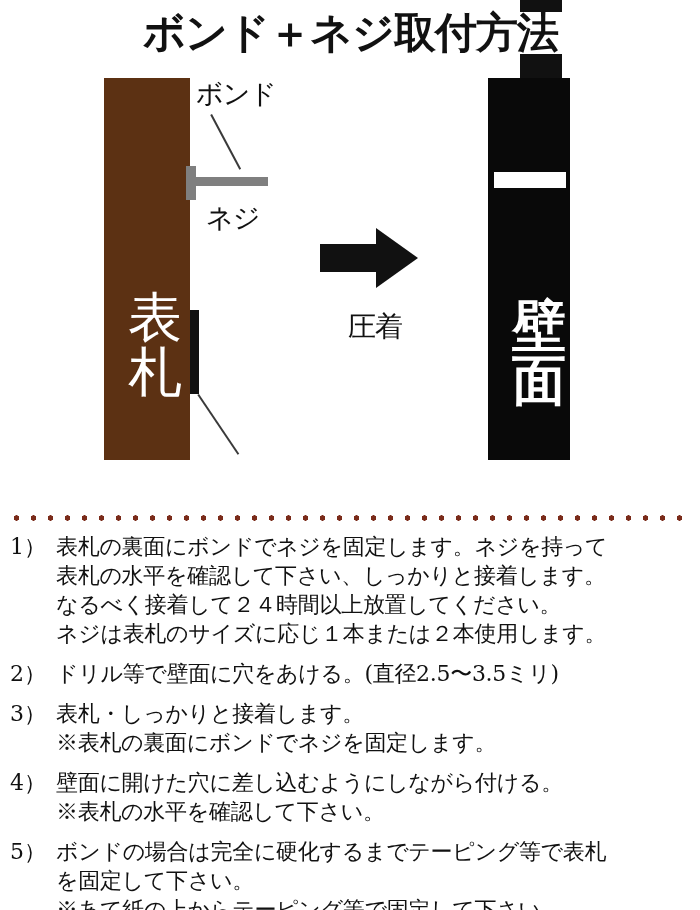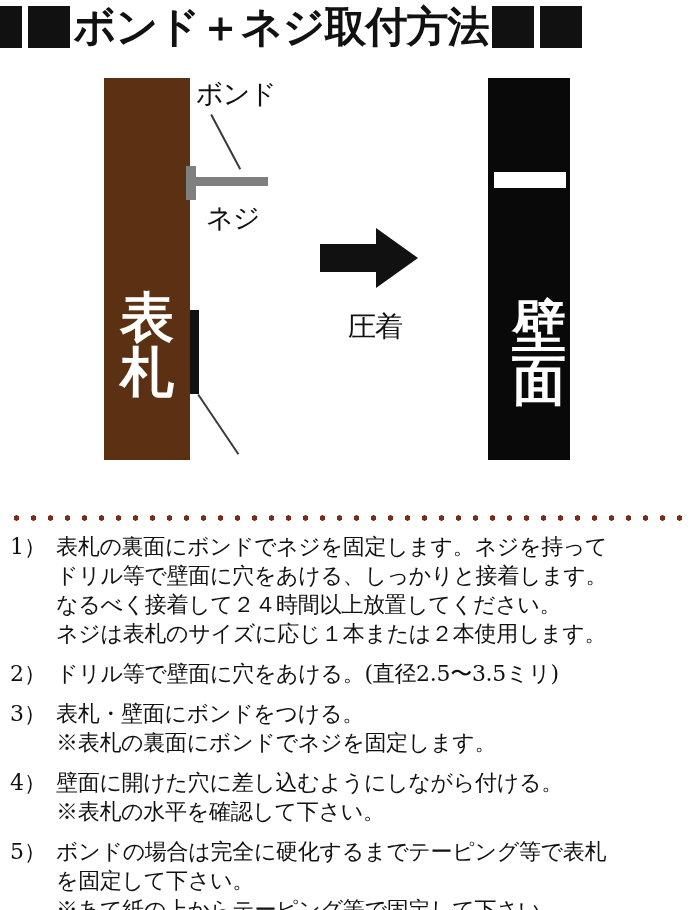--- a/index.html
+++ b/index.html
@@ -17,22 +17,23 @@
   }
 
   
   .title-row {
     position: absolute;
     top: 6px;
     left: 0;
     width: 562px;
     height: 54px;
     display: flex;
-    align-items: flex-start;
+    align-items: flex-end;
     justify-content: center;
+    flex-direction: column;
   }
   .sq {
     width: 42px;
     height: 42px;
     background: #111111;
     flex: 0 0 auto;
   }
   .sq.small-gap { margin-left: 6px; }
   .title-text {
     font-size: 42px;
@@ -57,27 +58,27 @@
   .plate {
     position: absolute;
     left: 104px;
     top: 8px;
     width: 86px;
     height: 382px;
     background: #5c3113;
   }
   .plate-label {
     position: absolute;
-    left: 104px;
+    left: 112px;
     top: 220px;
     width: 86px;
     text-align: center;
     color: #ffffff;
     font-size: 54px;
-    font-weight: bold;
+    font-weight: normal;
     line-height: 1.02;
     letter-spacing: 0px;
   }
 
   
   .bond-bar {
     position: absolute;
     left: 190px;
     top: 240px;
     width: 9px;
@@ -276,37 +277,37 @@
 </div>
 
 <div class="divider"></div>
 
 <div class="steps">
 
   <div class="step">
     <div class="step-num">1）</div>
     <div class="step-body">
       <div>表札の裏面にボンドでネジを固定します。ネジを持って</div>
-      <div>ドリル等で壁面に穴をあける、しっかりと接着します。</div>
+      <div>表札の水平を確認して下さい、しっかりと接着します。</div>
       <div>なるべく接着して２４時間以上放置してください。</div>
       <div>ネジは表札のサイズに応じ１本または２本使用します。</div>
     </div>
   </div>
 
   <div class="step">
     <div class="step-num">2）</div>
     <div class="step-body">
       <div>ドリル等で壁面に穴をあける。(直径2.5〜3.5ミリ)</div>
     </div>
   </div>
 
   <div class="step">
     <div class="step-num">3）</div>
     <div class="step-body">
-      <div>表札・壁面にボンドをつける。</div>
+      <div>表札・しっかりと接着します。</div>
       <div>※表札の裏面にボンドでネジを固定します。</div>
     </div>
   </div>
 
   <div class="step">
     <div class="step-num">4）</div>
     <div class="step-body">
       <div>壁面に開けた穴に差し込むようにしながら付ける。</div>
       <div>※表札の水平を確認して下さい。</div>
     </div>

